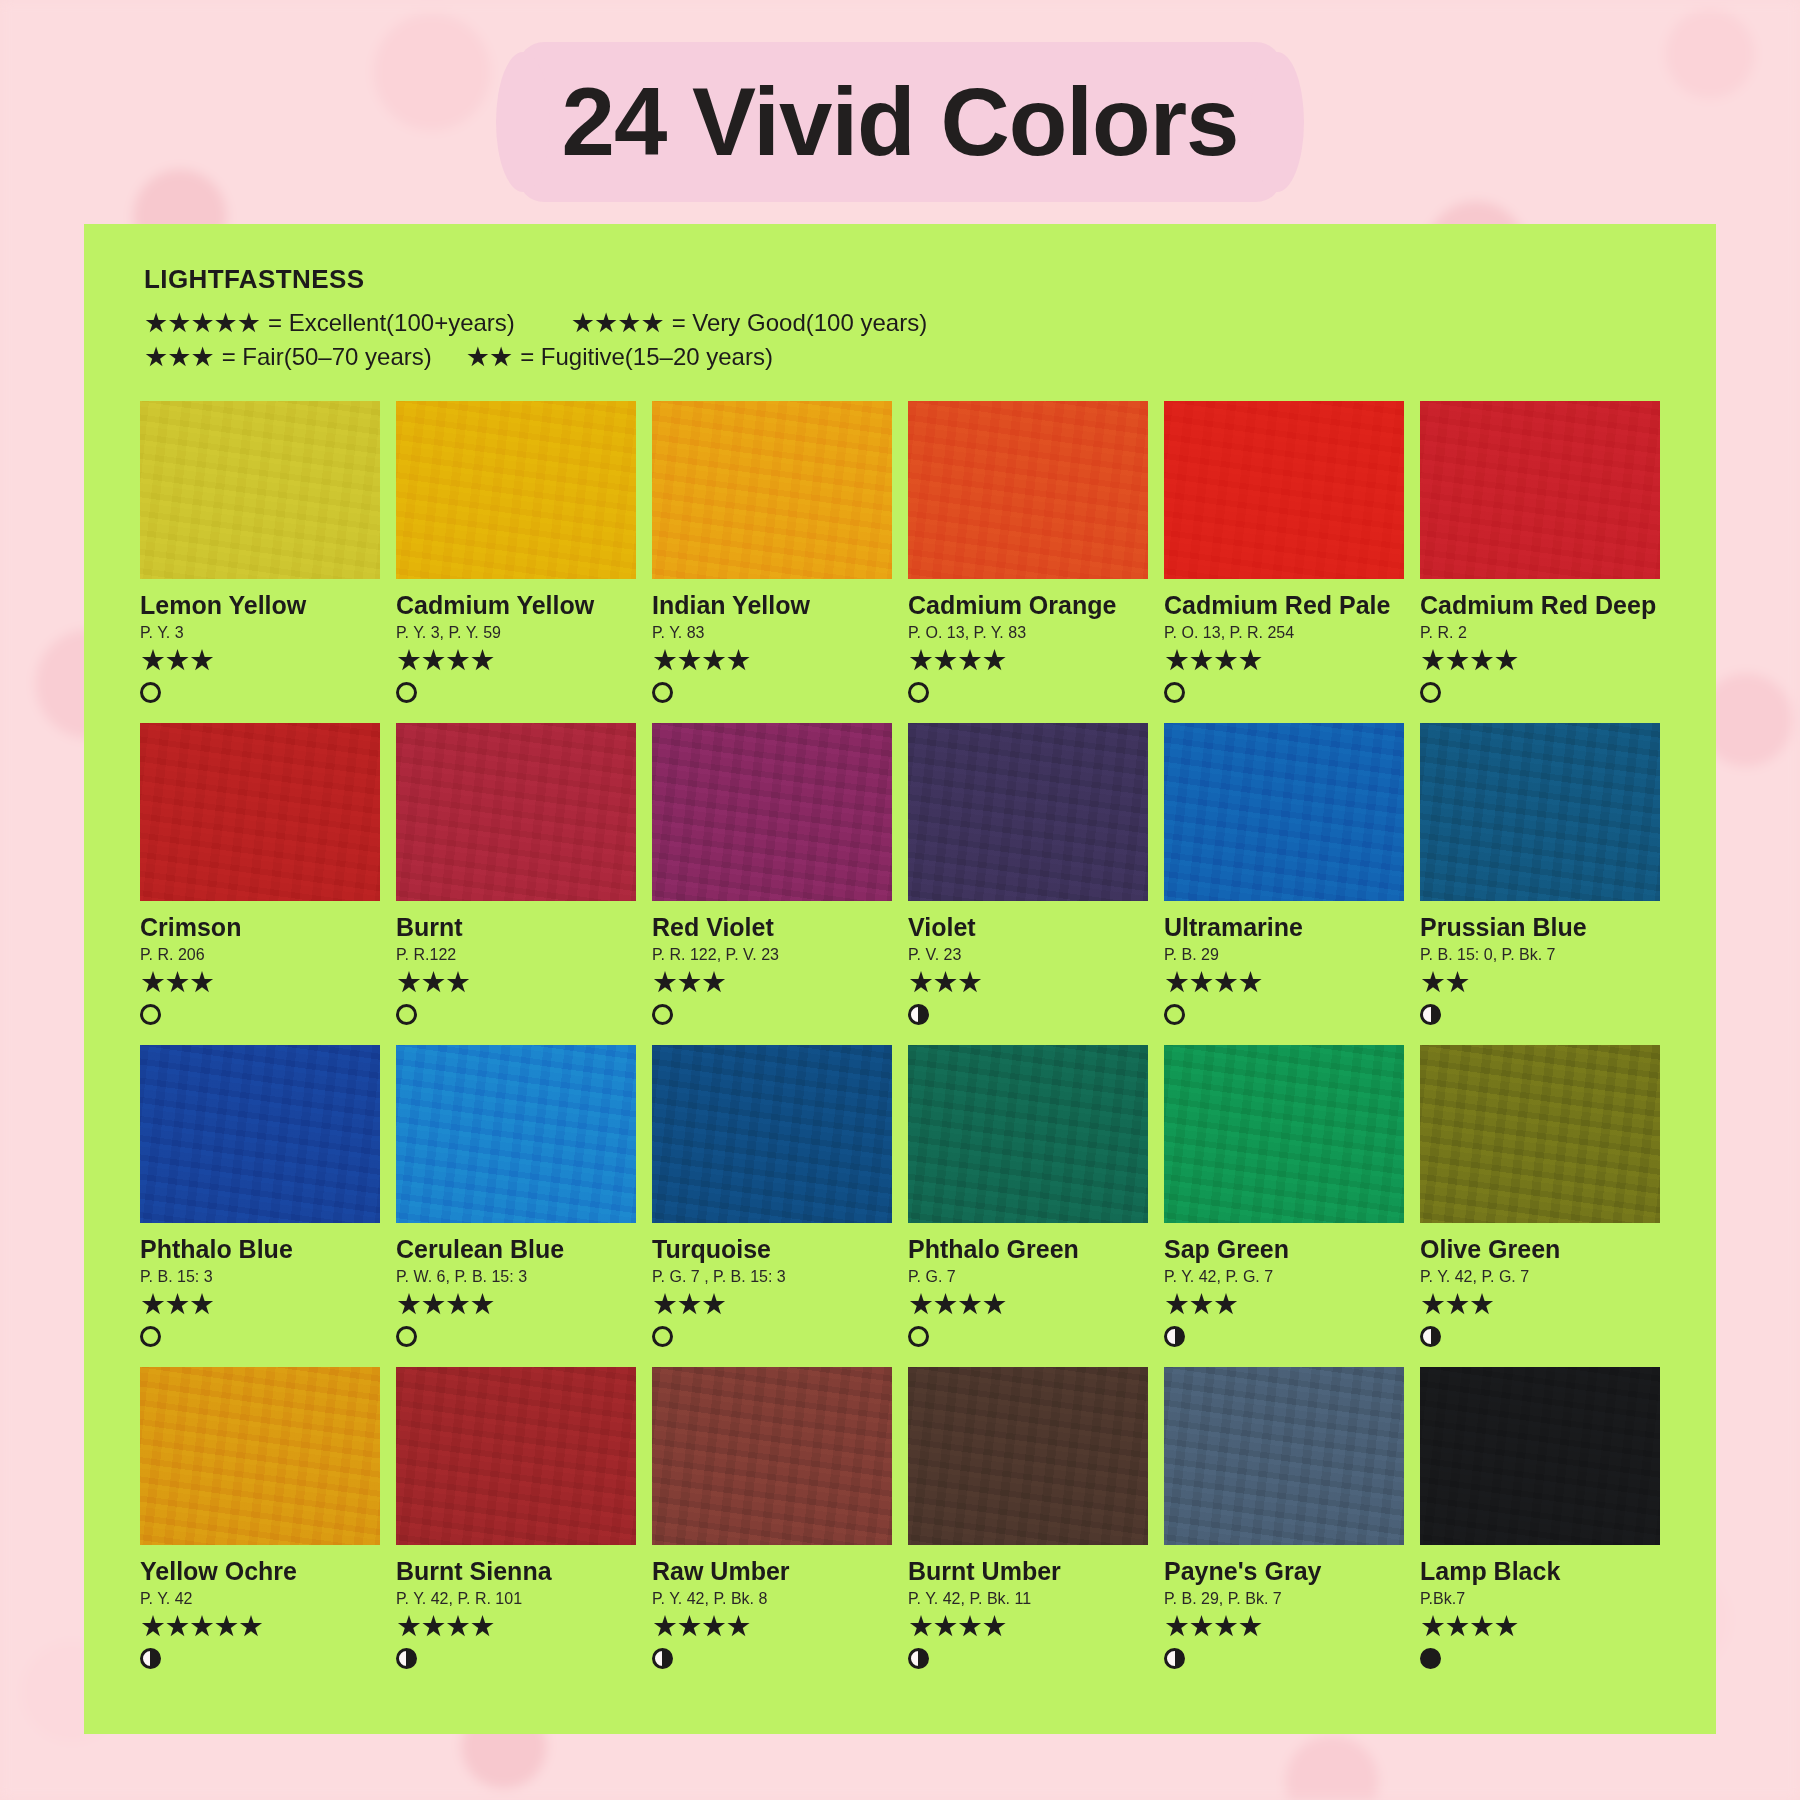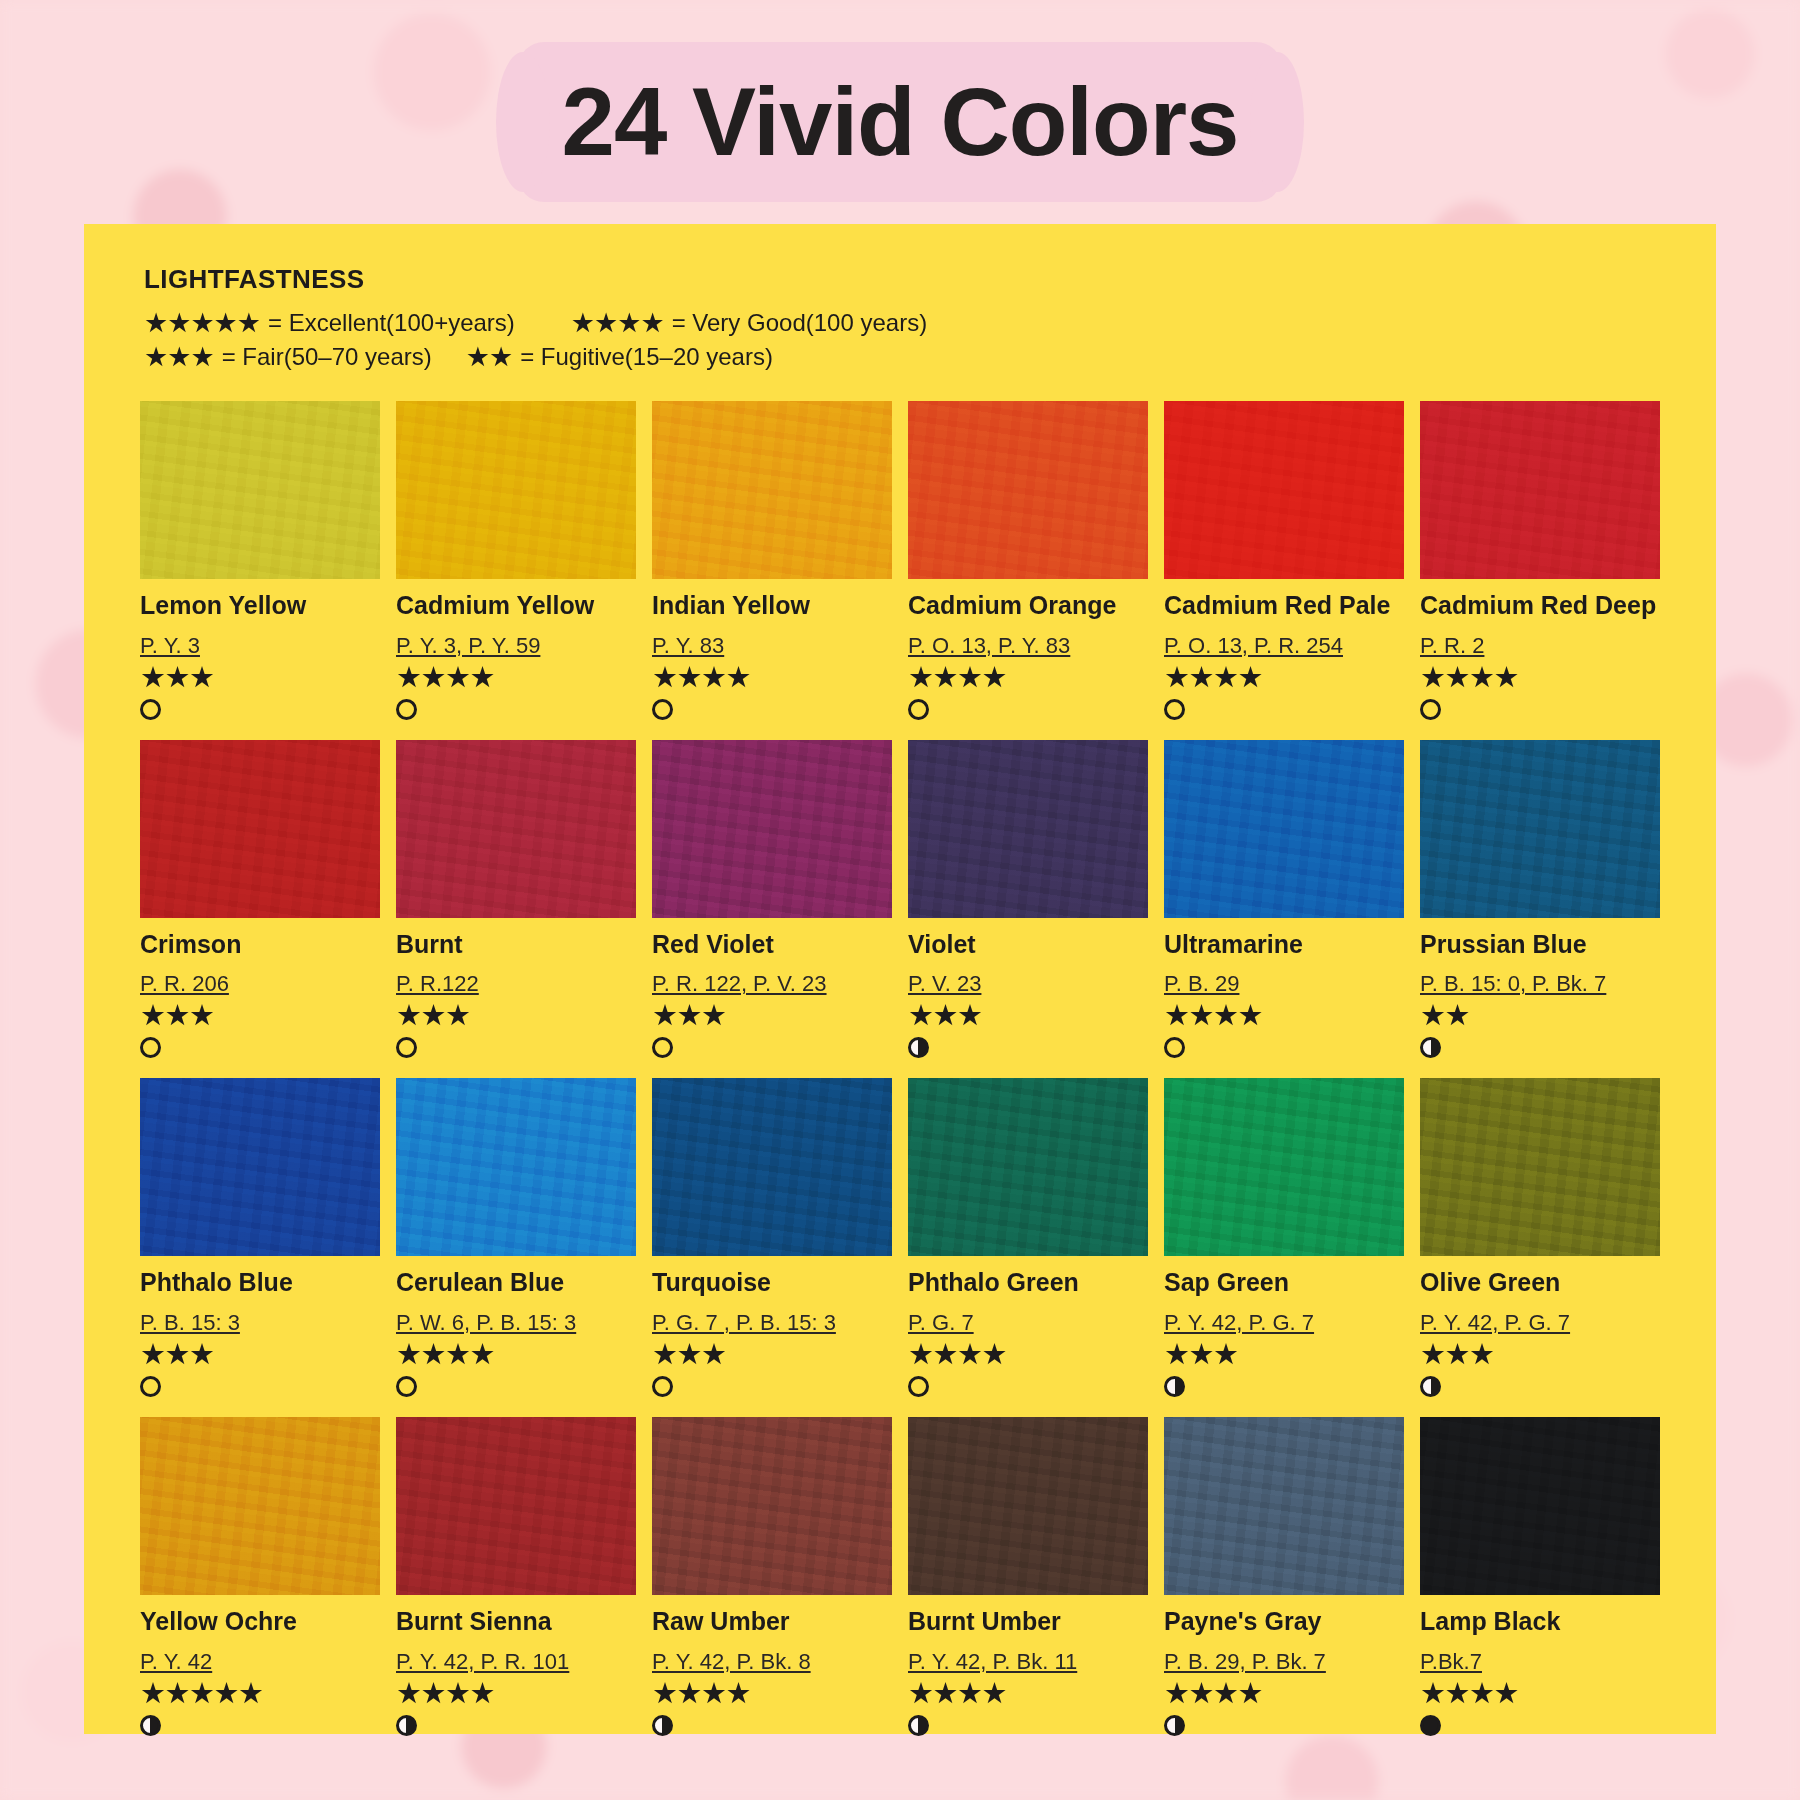--- a/index.html
+++ b/index.html
@@ -82,21 +82,21 @@
     white-space: nowrap;
   }
 
   
   #card {
     position: absolute;
     left: 84px;
     top: 224px;
     width: 1632px;
     height: 1510px;
-    background: #fde047;
+    background: #bef264;
     padding: 40px 56px 0 56px;
   }
 
   
   .legend-row {
     display: flex;
     justify-content: space-between;
     align-items: flex-start;
     padding: 0 4px;
   }
@@ -199,26 +199,25 @@
 
   .swatch-name {
     margin-top: 13px;
     font-size: 25px;
     font-weight: 700;
     color: #1d1b1b;
     line-height: 1.1;
     white-space: nowrap;
   }
   .swatch-pigment {
-    margin-top: 14px;
-    font-size: 22px;
+    margin-top: 4px;
+    font-size: 16px;
     color: #2a2727;
     line-height: 1.1;
     white-space: nowrap;
-    text-decoration: underline;
   }
   .swatch-stars {
     margin-top: 5px;
     font-size: 29px;
     letter-spacing: -1.5px;
     color: #1d1b1b;
     line-height: 1;
   }
   .swatch-trans { margin-top: 7px; }
   .swatch-trans .circ { width: 21px; height: 21px; }

